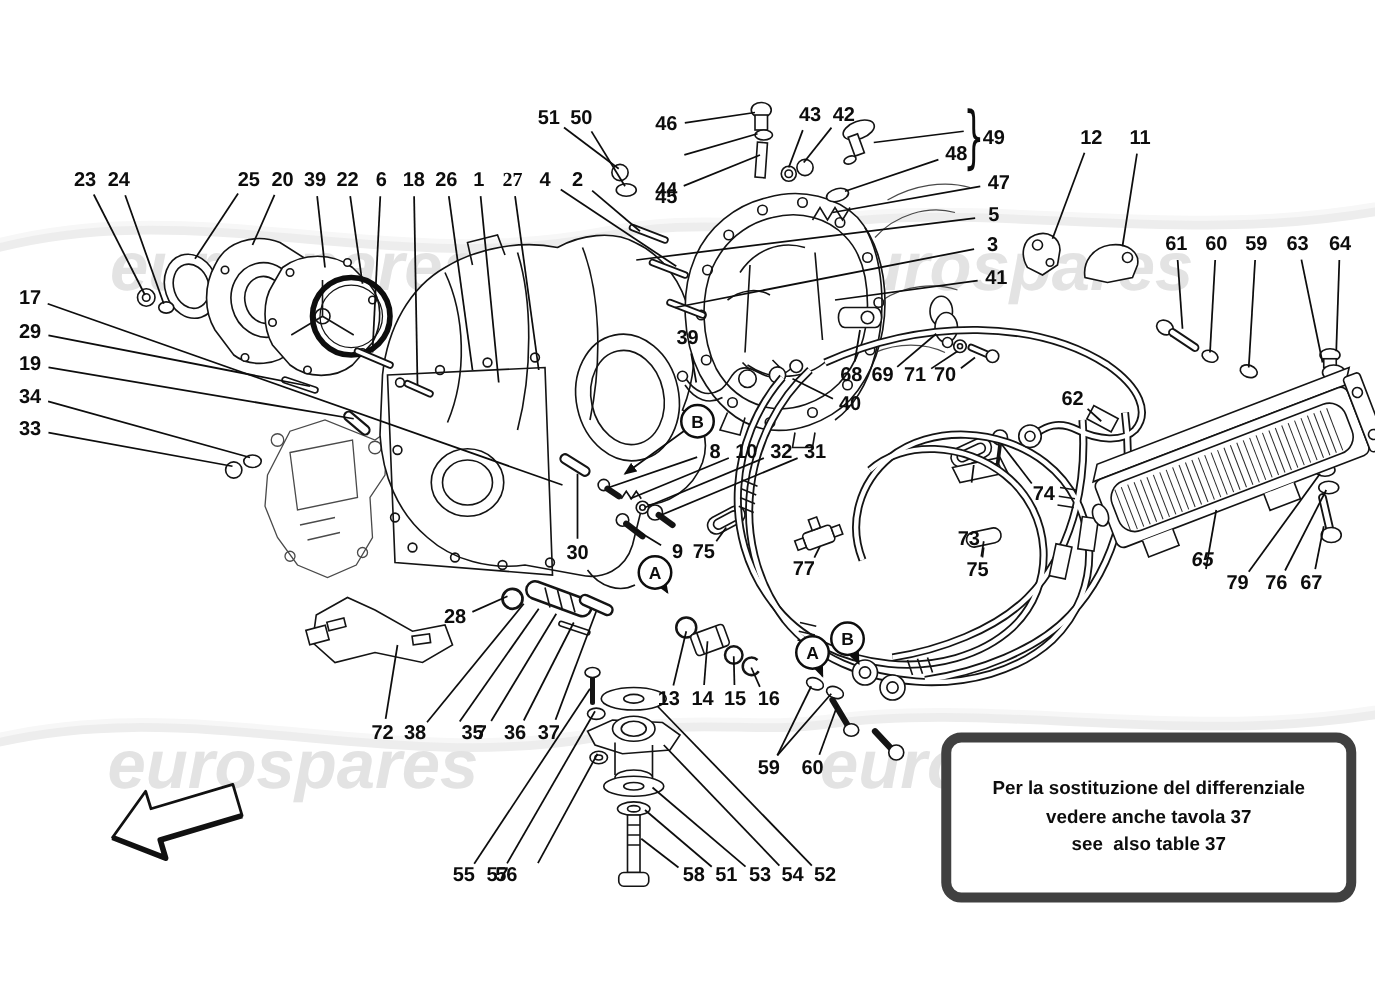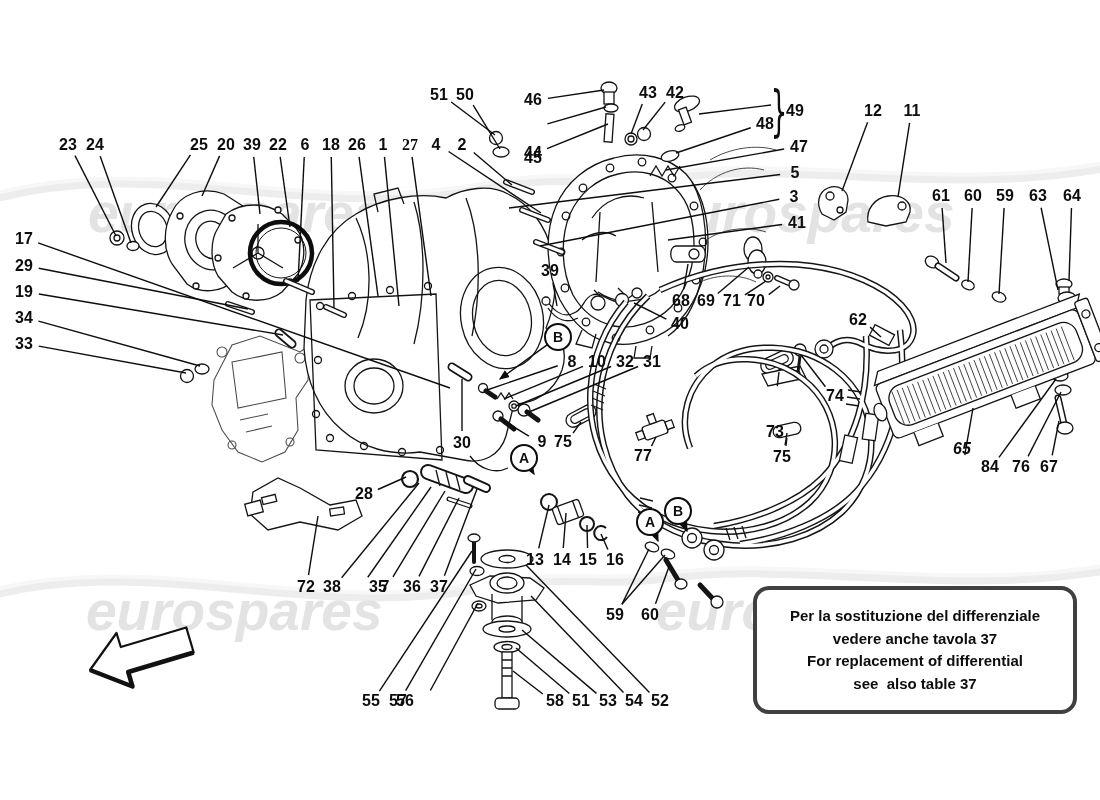--- a/index.html
+++ b/index.html
@@ -6,21 +6,21 @@
   .stage{position:relative;width:1100px;height:800px;background:#fff;overflow:hidden;
          font-family:"Liberation Sans",sans-serif;}
   .stage svg{position:absolute;left:0;top:0;}
   .plabel{position:absolute;transform:translate(-50%,-50%);font-weight:bold;font-size:16px;
           color:#0d0d0d;white-space:nowrap;letter-spacing:0;z-index:30;}
   .circled{position:absolute;transform:translate(-50%,-50%);width:24px;height:24px;
            border:2px solid #0d0d0d;border-radius:50%;display:flex;align-items:center;
            justify-content:center;font-weight:bold;font-size:14px;color:#0d0d0d;background:#fff;z-index:30;}
   .brace{position:absolute;transform:translate(-50%,-50%) scale(1,2.1);font-size:26px;
          font-weight:400;color:#0d0d0d;z-index:30;font-family:"DejaVu Sans",sans-serif;}
-  .notebox{position:absolute;left:753px;top:586px;width:316px;height:120px;border:4px solid #404040;
+  .notebox{position:absolute;left:753px;top:586px;width:316px;height:120px;border:8px solid #404040;
            border-radius:16px;background:#fff;display:flex;flex-direction:column;align-items:center;
            justify-content:center;z-index:25;}
   .notebox div{font-weight:bold;font-size:15px;line-height:1.5;color:#0d0d0d;white-space:pre;}
 </style>
 </head>
 <body>
 
 <div class="stage">
 
 <svg width="1100" height="800" viewBox="0 0 1100 800">
@@ -487,21 +487,20 @@
         <line x1="547.4707524199407" y1="344.62462755797395" x2="500" y2="379" stroke="#0d0d0d" stroke-width="1.4" marker-end="url(#ah)"></line>
         <line x1="530.8899862200414" y1="469.02397795206616" x2="534" y2="474" stroke="#0d0d0d" stroke-width="1.4" marker-end="url(#ah)"></line>
         <line x1="655.0447410007557" y1="533.9812598767949" x2="658" y2="541" stroke="#0d0d0d" stroke-width="1.4" marker-end="url(#ah)"></line>
         <line x1="683.3347408052744" y1="522.8549795672764" x2="687" y2="531" stroke="#0d0d0d" stroke-width="1.4" marker-end="url(#ah)"></line>
       </g>
 </svg>
 
 <div class="notebox">
   <div>Per la sostituzione del differenziale</div>
   <div>vedere anche tavola 37</div>
-  <div>For replacement of differential</div>
   <div>see  also table 37</div>
 </div>
 
 <div class="brace" id="brace49" style="left: 779px; top: 111px;">}</div>
 
 <span class="plabel" style="left: 68px; top: 145px;">23</span>
     <span class="plabel" style="left: 95px; top: 145px;">24</span>
     <span class="plabel" style="left: 199px; top: 145px;">25</span>
     <span class="plabel" style="left: 226px; top: 145px;">20</span>
     <span class="plabel" style="left: 252px; top: 145px;">39</span>
@@ -551,21 +550,21 @@
     <span class="plabel" style="left: 652px; top: 362px;">31</span>
     <span class="plabel" style="left: 775px; top: 398px; margin-top: 34px;">73</span>
     <span class="plabel" style="left: 835px; top: 396px;">74</span>
     <span class="plabel" style="left: 542px; top: 442px;">9</span>
     <span class="plabel" style="left: 563px; top: 442px;">75</span>
     <span class="plabel" style="left: 643px; top: 456px;">77</span>
     <span class="plabel" style="left: 782px; top: 457px;">75</span>
     <span class="plabel" style="left: 462px; top: 443px;">30</span>
     <span class="plabel" style="left: 364px; top: 494px;">28</span>
     <span class="plabel" style="left: 962px; top: 449px; font-style: italic;">65</span>
-    <span class="plabel" style="left: 990px; top: 467px;">84</span>
+    <span class="plabel" style="left: 990px; top: 467px;">79</span>
     <span class="plabel" style="left: 1021px; top: 467px;">76</span>
     <span class="plabel" style="left: 1049px; top: 467px;">67</span>
     <span class="plabel" style="left: 535px; top: 560px;">13</span>
     <span class="plabel" style="left: 562px; top: 560px;">14</span>
     <span class="plabel" style="left: 588px; top: 560px;">15</span>
     <span class="plabel" style="left: 615px; top: 560px;">16</span>
     <span class="plabel" style="left: 615px; top: 615px;">59</span>
     <span class="plabel" style="left: 650px; top: 615px;">60</span>
     <span class="plabel" style="left: 306px; top: 587px;">72</span>
     <span class="plabel" style="left: 332px; top: 587px;">38</span>

